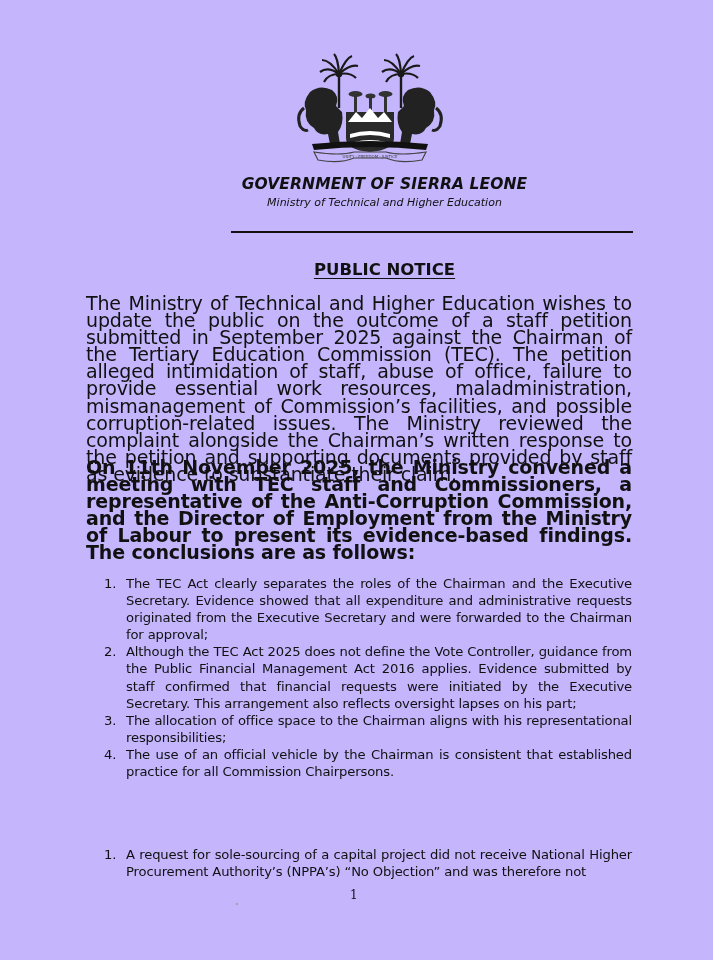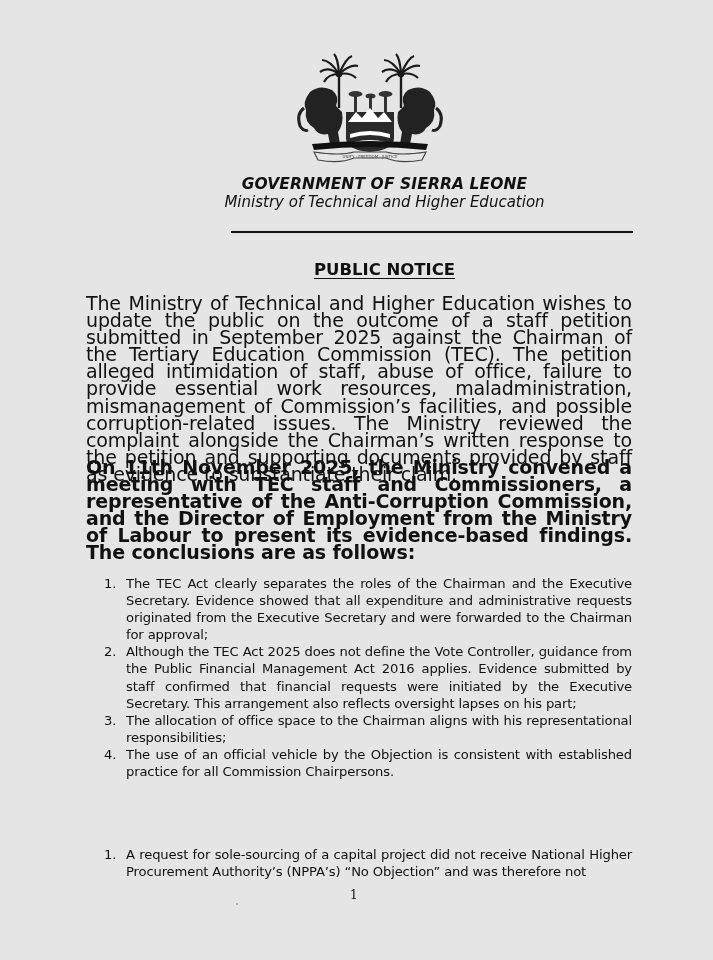--- a/index.html
+++ b/index.html
@@ -12,21 +12,21 @@
       height: 960px;
       position: relative;
       overflow: hidden;
       color: #111111;
       font-family: "DejaVu Sans", sans-serif;
     }
     .page {
       position: absolute;
       left: 0; top: 0;
       width: 713px; height: 960px;
-      background: #e5e5e5;
+      background: #c4b5fd;
     }
     .crest {
       position: absolute;
       left: 290px;
       top: 52px;
       width: 160px;
       height: 112px;
     }
     .header-block {
       position: absolute;
@@ -40,21 +40,21 @@
       font-weight: bold;
       font-style: italic;
       font-size: 15.5px;
       letter-spacing: 0.1px;
       margin-left: 56px;
       line-height: 20px;
     }
     .ministry-line, .address-line {
       font-family: "DejaVu Sans", sans-serif;
       font-style: italic;
-      font-size: 15px;
+      font-size: 11px;
       line-height: 17px;
       margin-left: 56px;
     }
     .header-rule {
       position: absolute;
       left: 231px;
       top: 231px;
       width: 402px;
       height: 2px;
       background: #111;
@@ -210,21 +210,21 @@
     <li>
       <span class="num">2.</span>
       <span>Although the TEC Act 2025 does not define the Vote Controller, guidance from the Public Financial Management Act 2016 applies. Evidence submitted by staff confirmed that financial requests were initiated by the Executive Secretary. This arrangement also reflects oversight lapses on his part;</span>
     </li>
     <li>
       <span class="num">3.</span>
       <span>The allocation of office space to the Chairman aligns with his representational responsibilities;</span>
     </li>
     <li>
       <span class="num">4.</span>
-      <span>The use of an official vehicle by the Objection is consistent with established practice for all Commission Chairpersons.</span>
+      <span>The use of an official vehicle by the Chairman is consistent that established practice for all Commission Chairpersons.</span>
     </li>
   </ol>
 
   <ol class="num-list list-b">
     <li>
       <span class="num">1.</span>
       <span>A request for sole-sourcing of a capital project did not receive National Higher Procurement Authority’s (NPPA’s) “No Objection” and was therefore not</span>
     </li>
   </ol>
 

